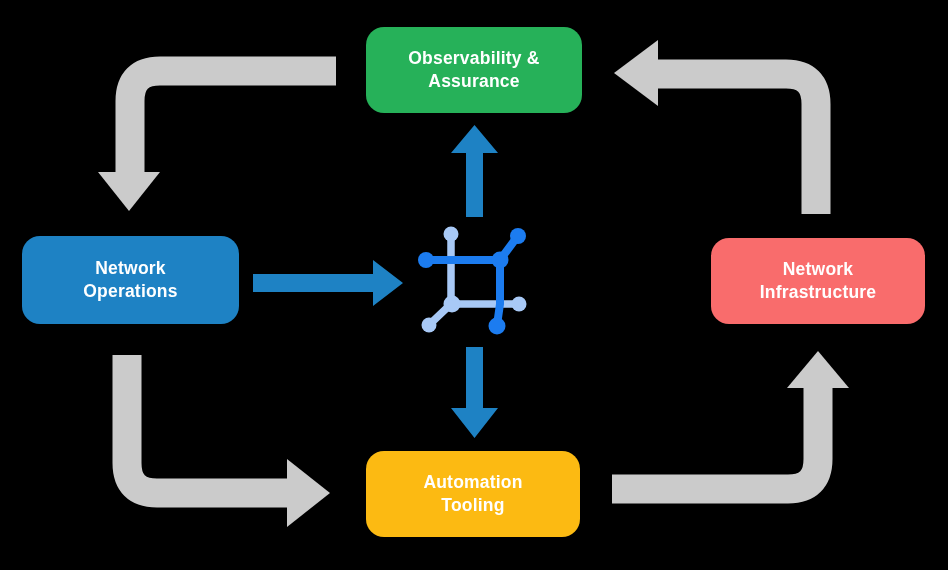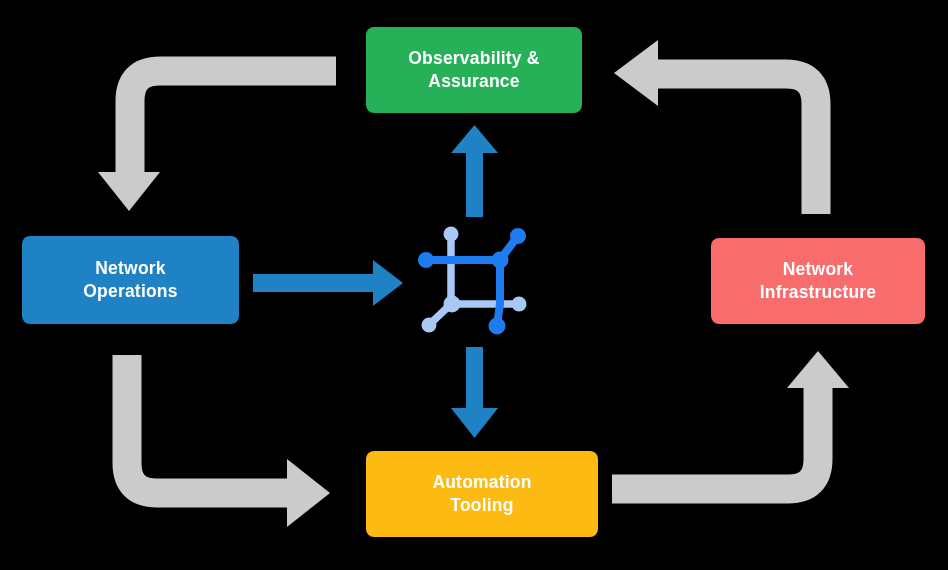--- a/index.html
+++ b/index.html
@@ -9,29 +9,29 @@
   }
   * { box-sizing:border-box; margin:0; padding:0; }
   html,body { width:948px; height:570px; overflow:hidden; }
   body { background:var(--background); font-family:"Liberation Sans", sans-serif; }
   .canvas { position:relative; width:948px; height:570px; background:var(--background); }
   .arrows-layer { position:absolute; left:0; top:0; width:948px; height:570px; }
   .gray-stroke { fill:none; stroke:var(--arrow-gray); stroke-width:29px; }
   .gray-head  { fill:var(--arrow-gray); stroke:none; }
   .blue-shape { fill:var(--arrow-blue); stroke:none; }
   .node {
-    position:absolute; border-radius:8px; display:flex; align-items:center;
+    position:absolute; border-radius:18px; display:flex; align-items:center;
     justify-content:center; text-align:center; color:var(--text);
     font-size:17.5px; font-weight:700; line-height:1.32; letter-spacing:.2px;
     white-space:pre-line;
   }
   #node-observability { left:366px; top:27px;  width:216px; height:86px; background:var(--green); }
   #node-operations    { left:22px;  top:236px; width:217px; height:88px; background:var(--blue); }
   #node-infrastructure{ left:711px; top:238px; width:214px; height:86px; background:var(--red); }
-  #node-automation    { left:366px; top:451px; width:232px; height:86px; background:var(--yellow); }
+  #node-automation    { left:366px; top:451px; width:214px; height:86px; background:var(--yellow); }
   .center-icon { position:absolute; left:413px; top:220px; width:122px; height:122px; }
   .icon-light-stroke { stroke:var(--icon-light); stroke-width:7.5px; fill:none; stroke-linecap:round; stroke-linejoin:round; }
   .icon-light-fill   { fill:var(--icon-light); stroke:none; }
   .icon-dark-stroke  { stroke:var(--icon-dark); stroke-width:8px; fill:none; stroke-linecap:round; stroke-linejoin:round; }
   .icon-dark-fill    { fill:var(--icon-dark); stroke:none; }
 </style>
 </head>
 <body>
 
 <div class="canvas">

